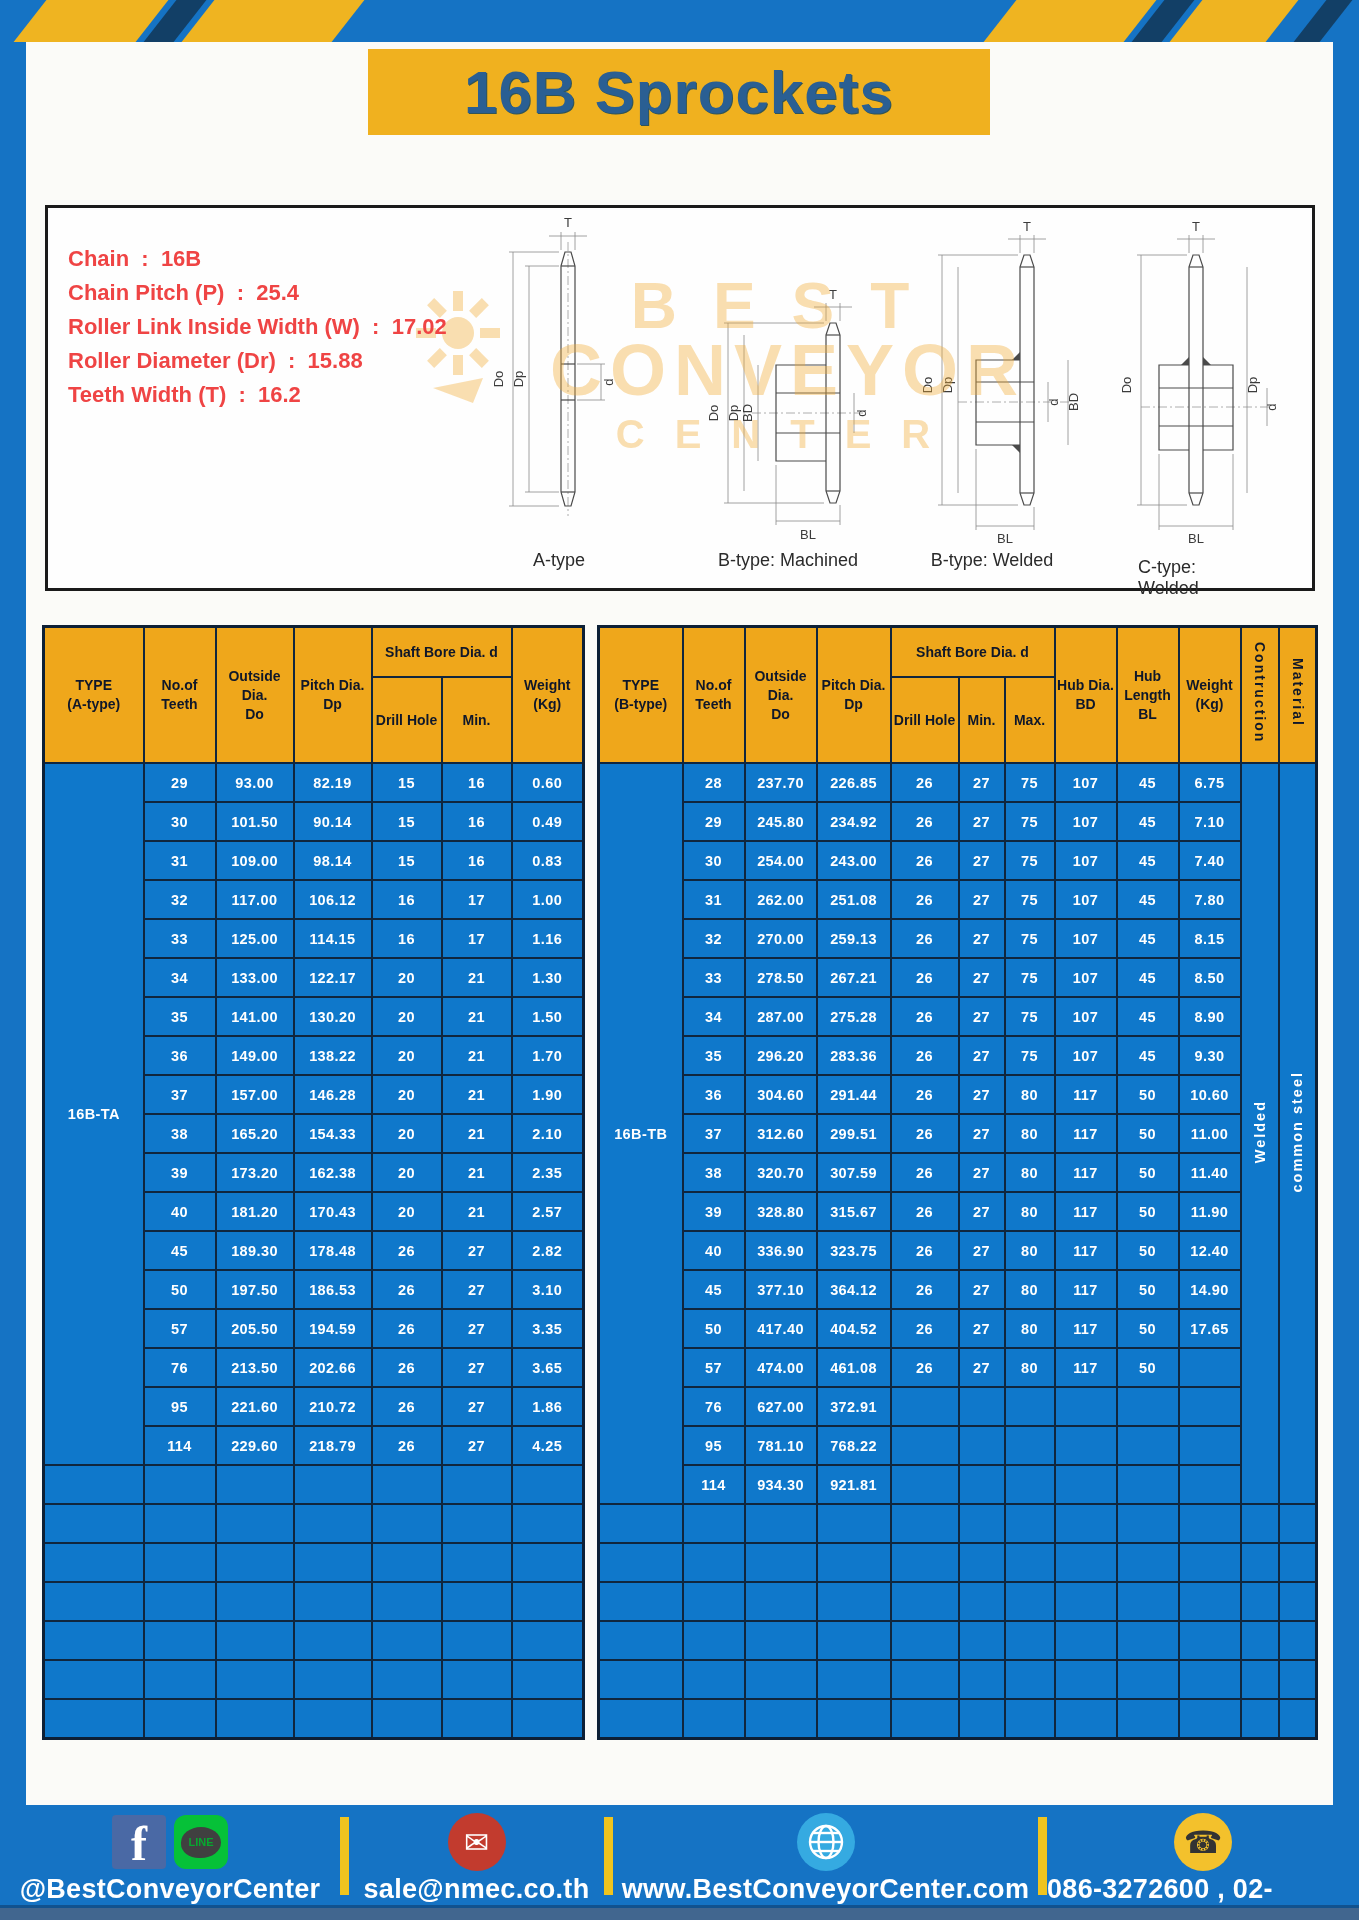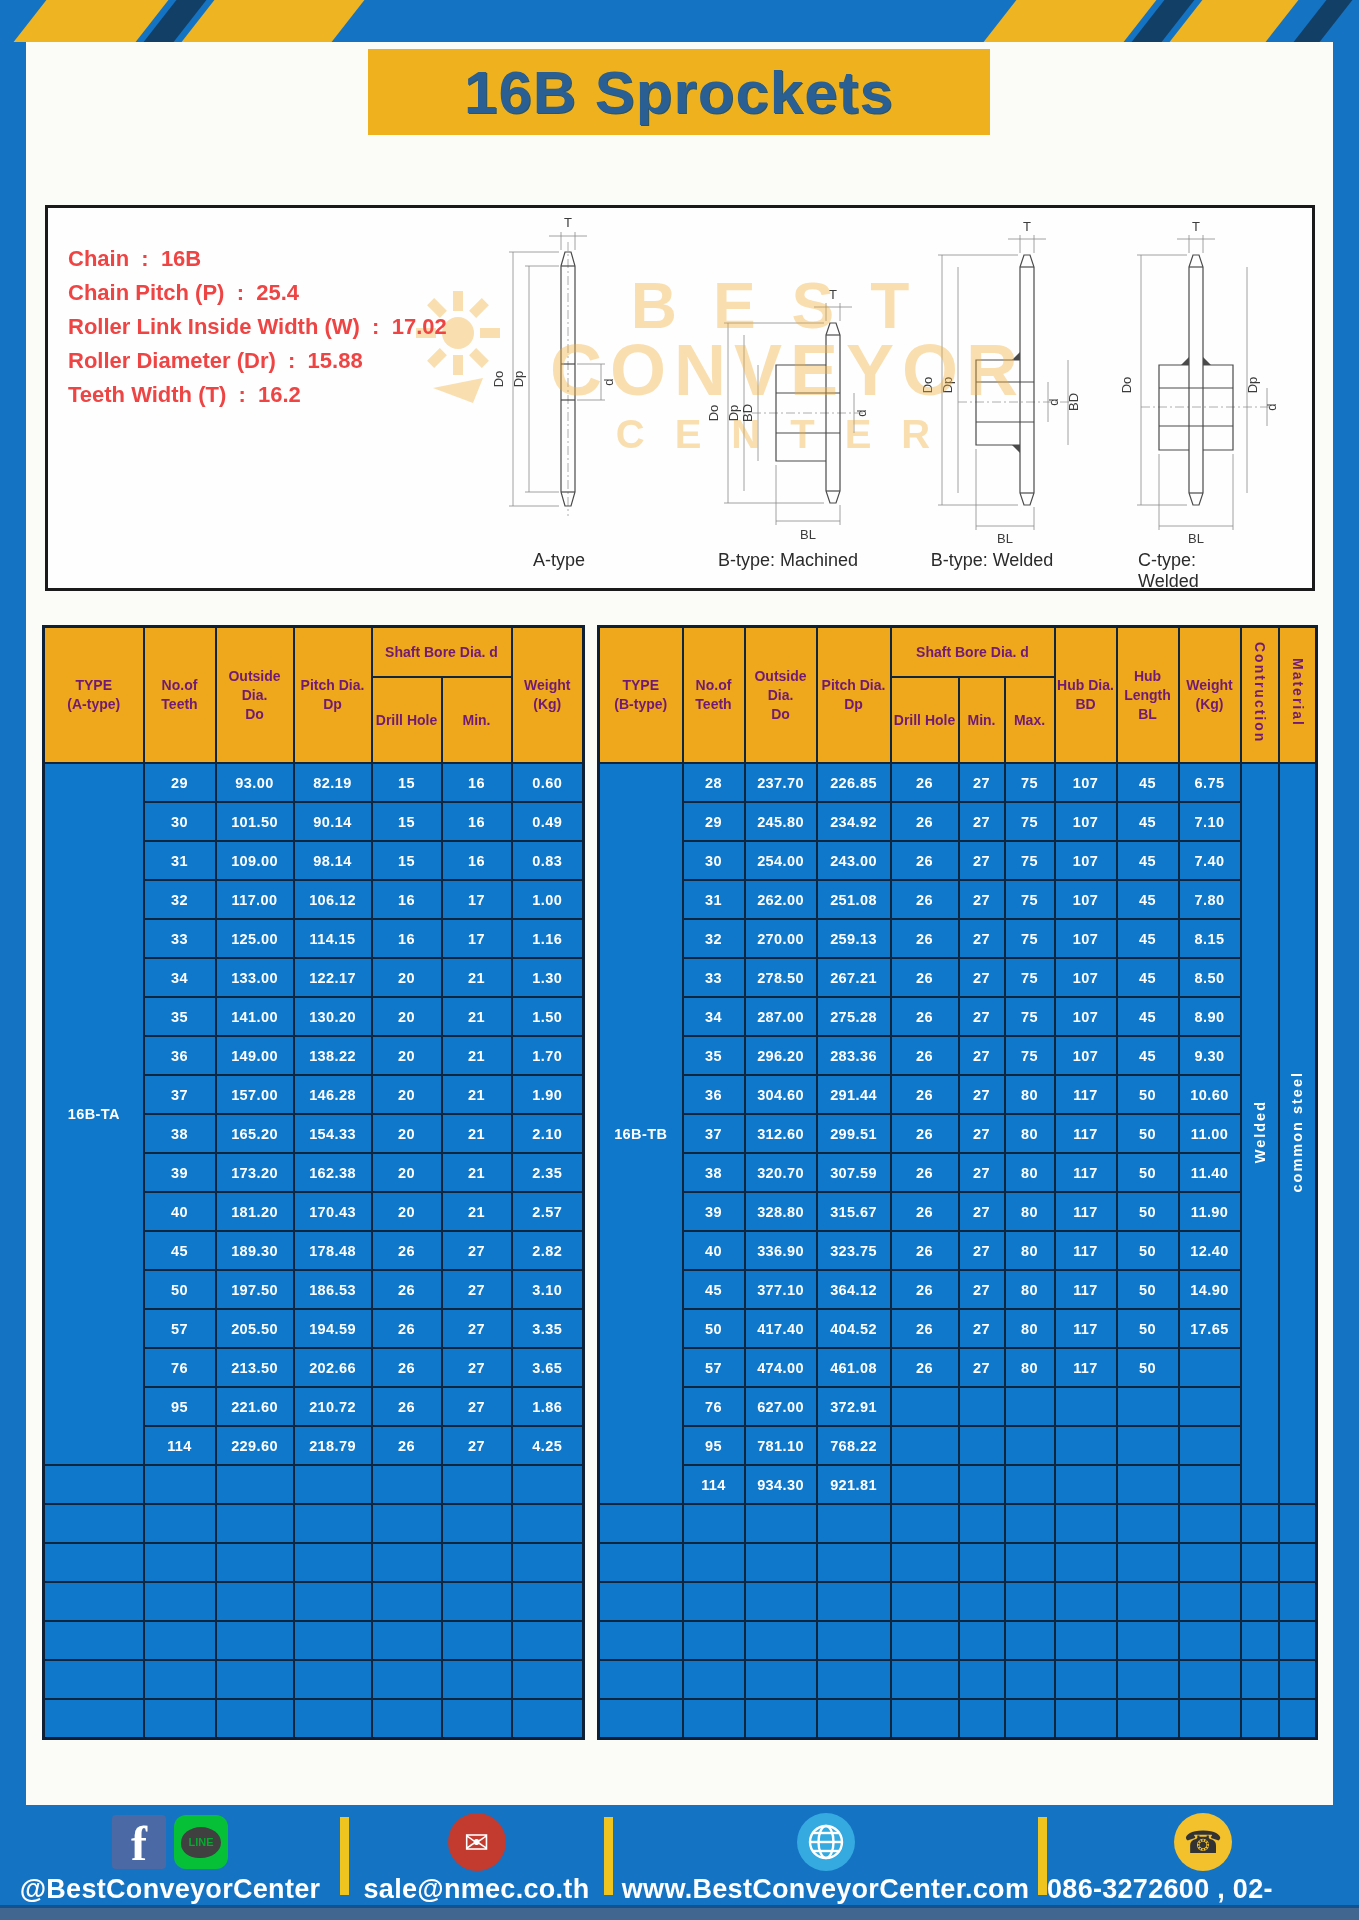--- a/index.html
+++ b/index.html
@@ -38,21 +38,21 @@
   .fig .weld { fill:#4a4a4a; stroke:none; }
   .fig text { fill:#3c3c3c; font-size:13px; stroke:none; font-family:"Liberation Sans",sans-serif; }
   .caption { position:absolute; top:342px; transform:translateX(-50%); font-size:18px; color:#2b2b2b; z-index:4; }
 
   
   table.sprk { position:absolute; top:625px; border-collapse:collapse; table-layout:fixed;
                border:3px solid #0d2036; }
   #table-a { left:42px; width:540px; }
   #table-b { left:597px; width:718px; }
   table.sprk th, table.sprk td { border:2px solid #10263e; padding:0; text-align:center; vertical-align:middle; }
-  table.sprk th { background:#efa71b; color:#701a75; font-size:14px; font-weight:bold; white-space:pre-line; line-height:19px; }
+  table.sprk th { background:#efa71b; color:#0f172a; font-size:14px; font-weight:bold; white-space:pre-line; line-height:19px; }
   table.sprk td { background:#0f78cb; color:#ffffff; font-size:14.5px; font-weight:bold; height:37px; letter-spacing:0.4px; }
   tr.hr1 th { height:48px; }
   tr.hr2 th { height:84px; }
   td.type-cell { font-size:15px; }
   .vspan { display:inline-block; writing-mode:vertical-rl; letter-spacing:2px; }
   .vspan.flip { transform:rotate(180deg); }
 
   
   .footer { position:absolute; left:0; top:1805px; width:1359px; height:103px;
             display:flex; align-items:flex-start; }
@@ -237,21 +237,21 @@
       <text transform="rotate(-90 165 197)" x="165" y="197" text-anchor="middle">d</text>
       <line class="thin" x1="48" y1="244" x2="48" y2="320"></line>
         <line class="thin" x1="122" y1="244" x2="122" y2="320"></line>
       <line class="thin" x1="48" y1="316" x2="122" y2="316"></line>
       <text x="85" y="333" text-anchor="middle">BL</text>
     </svg>
 
     <div class="caption" style="left:511px;">A-type</div>
     <div class="caption" style="left:740px;">B-type: Machined</div>
     <div class="caption" style="left:944px;">B-type: Welded</div>
-    <div class="caption" style="left:1148px;">C-type: Welded</div>
+    <div class="caption" style="left:1148px;margin-top:7px;">C-type: Welded</div>
   </div>
 
   <table id="table-a" class="sprk">
     <colgroup>
       <col style="width:100px">
         <col style="width:72px">
         <col style="width:78px">
         <col style="width:78px">
       <col style="width:70px">
         <col style="width:70px">

